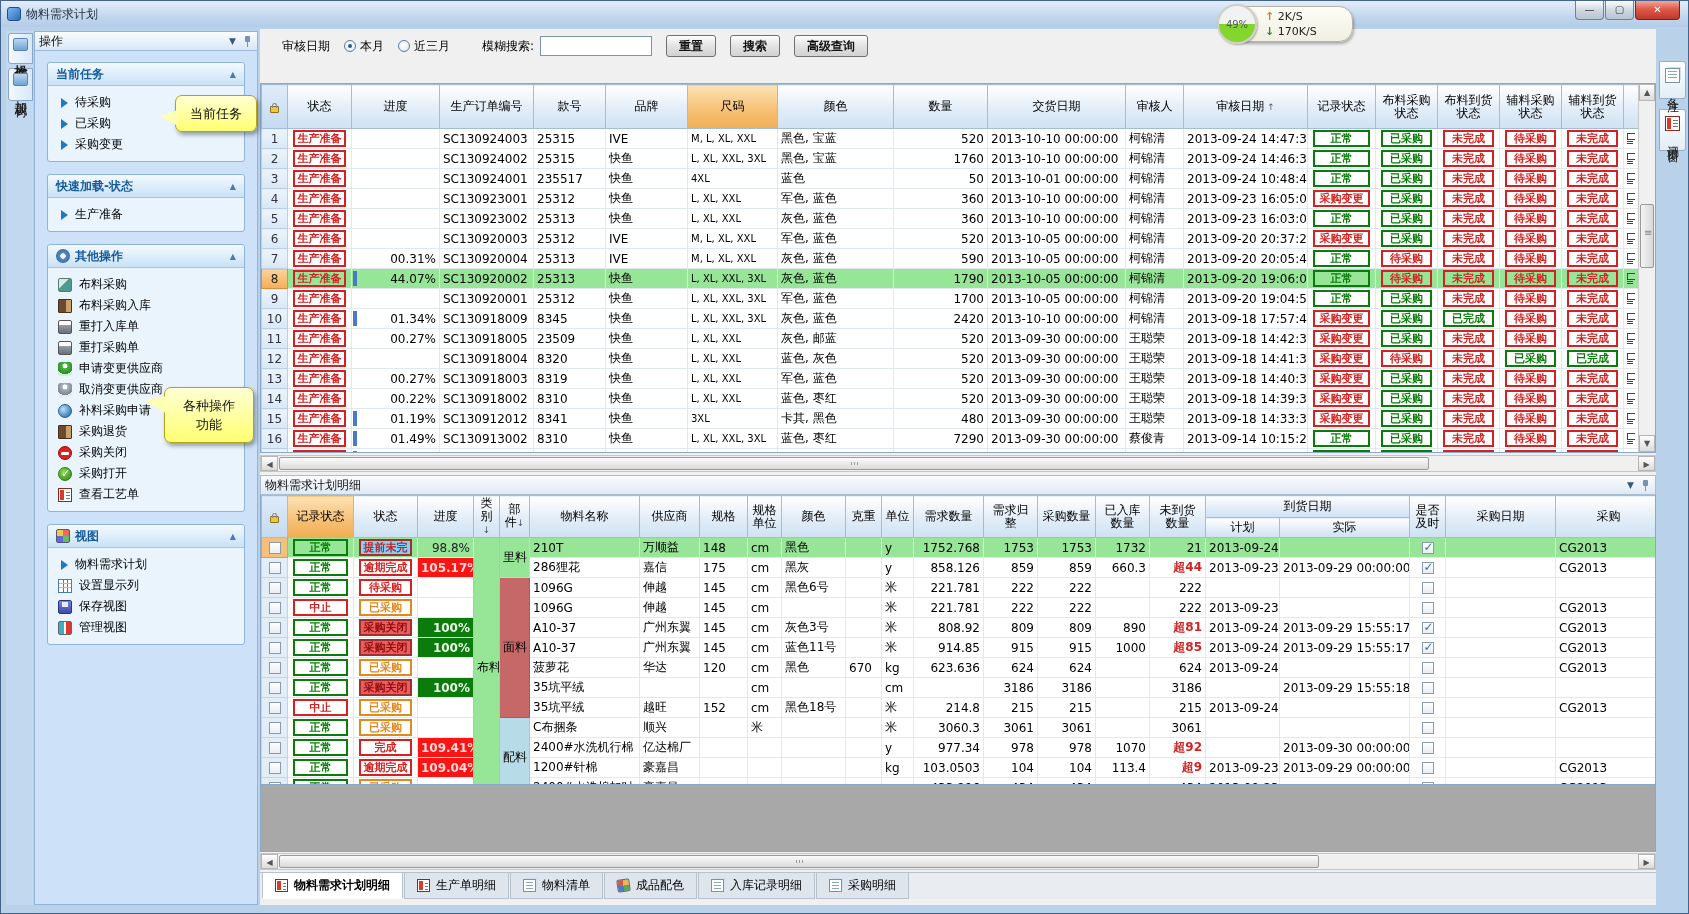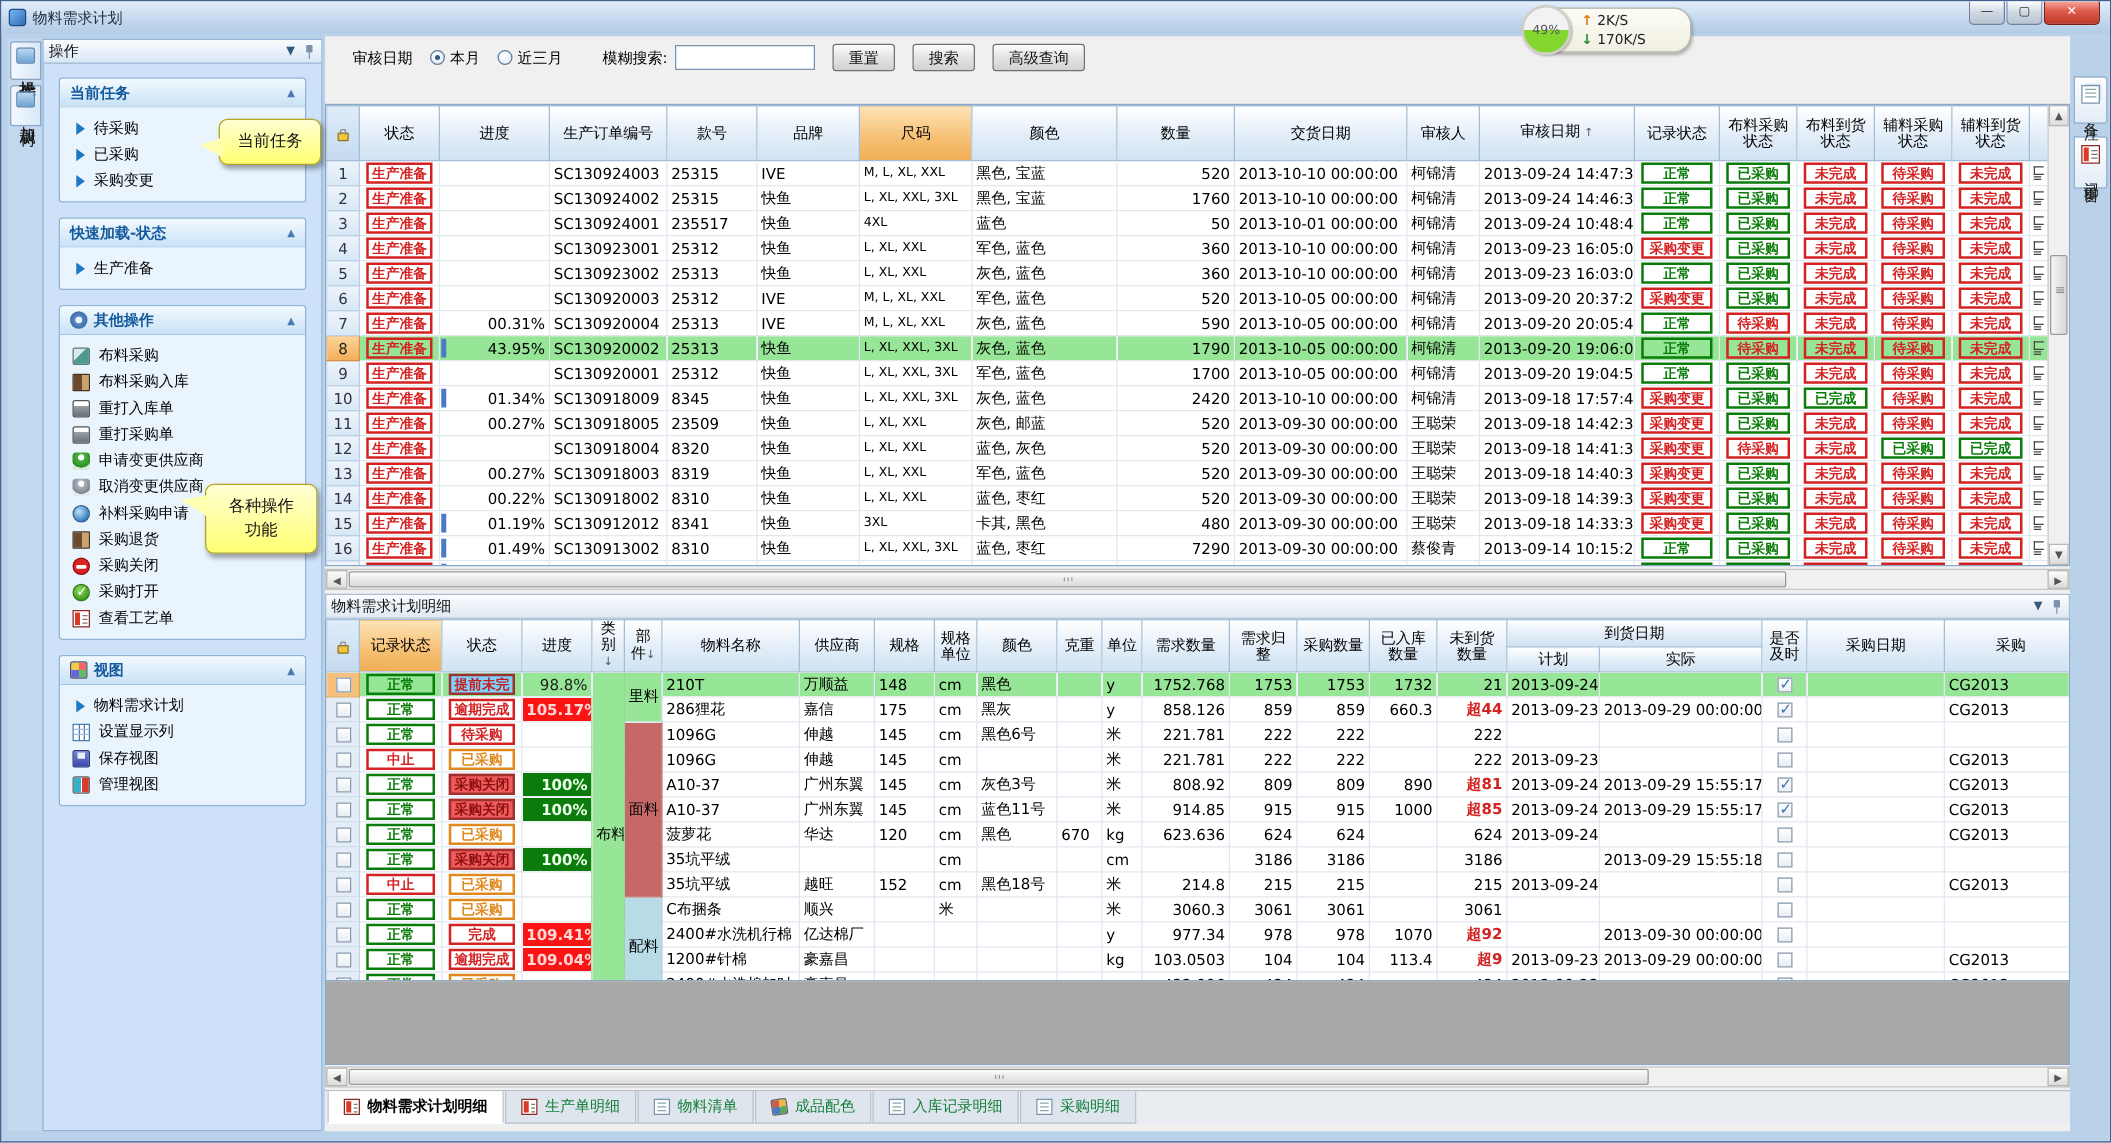--- a/index.html
+++ b/index.html
@@ -73,21 +73,21 @@
   .co-3::before{right:-18px;top:8px;border-top:4px solid transparent;border-bottom:14px solid transparent;border-left:20px solid #ffffb2;}
   
   .main{position:absolute;left:259px;top:28px;width:1396px;bottom:8px;background:#f0f0f0;}
   .toolbar{position:absolute;left:0;top:0;right:0;height:34px;display:flex;align-items:center;font-size:12px;color:#000;padding-left:22px;}
   .tb-label{margin-right:14px;}
   .radio{display:flex;align-items:center;margin-right:14px;}
   .radio .rb{width:12px;height:12px;border-radius:50%;border:1px solid #5a7a9a;background:radial-gradient(circle at 40% 35%,#fff,#dde8f2);margin-right:4px;position:relative;}
   .radio.checked .rb::before{content:"";position:absolute;left:3px;top:3px;width:4px;height:4px;border-radius:50%;background:#2c5d8e;}
   .tb-search-label{margin:0 6px 0 18px;}
   .tb-input{width:112px;height:20px;border:1px solid #7a93ad;background:#fff;font-size:12px;padding:0 3px;}
-  .tb-btn{margin-left:14px;height:22px;padding:0 12px;font-size:12px;font-weight:normal;color:#111;background:linear-gradient(180deg,#fdfdfd,#e3e3e3 50%,#d2d2d2);border:1px solid #707070;border-radius:3px;}
+  .tb-btn{margin-left:14px;height:22px;padding:0 12px;font-size:12px;font-weight:bold;color:#111;background:linear-gradient(180deg,#fdfdfd,#e3e3e3 50%,#d2d2d2);border:1px solid #707070;border-radius:3px;}
   
   table{border-collapse:collapse;table-layout:fixed;background:#fff;}
   th,td{padding:0 3px;overflow:hidden;white-space:nowrap;font-size:12px;}
   th{background:linear-gradient(180deg,#ffffff,#e2edf8 55%,#cfe2f3);border:1px solid #a3bdd6;font-weight:normal;color:#000;text-align:center;white-space:pre-line;line-height:13px;}
   td{border:1px solid #e2e8ef;color:#000;height:19px;}
   th.hl{background:linear-gradient(180deg,#fde3b5,#f6bf72 60%,#f3b express);background:linear-gradient(180deg,#fde3b5,#f6bf72 60%,#f0ae55);}
   .lockcell{background:linear-gradient(180deg,#dfecf9,#c5daf0);}
   .lock-icon{width:9px;height:7px;background:#f2c53f;border:1px solid #8a7320;border-radius:1px;margin:6px auto 0;position:relative;}
   .lock-icon::before{content:"";position:absolute;left:1px;top:-4px;width:3px;height:4px;border:1px solid #8a8a8a;border-bottom:none;border-radius:3px 3px 0 0;}
   .sort{font-size:9px;color:#556;}
@@ -136,21 +136,21 @@
   .chk{width:12px;height:12px;border:1px solid #8a9aaa;background:linear-gradient(180deg,#fff,#e8eef4);margin:0 auto;position:relative;}
   .chk.on::before{content:"✓";position:absolute;left:1px;top:-3px;color:#3a6ea5;font-weight:bold;font-size:12px;}
   td.cat{background:#aee8ae;text-align:center;font-size:12px;border-color:#9ad49a;}
   td.part-lining{background:#d6f2ee;text-align:center;border-color:#bcdcd8;}
   td.part-fabric{background:#c76868;text-align:center;border-color:#b05858;}
   td.part-accessory{background:#b7dbe7;text-align:center;border-color:#a2c6d4;}
   tr.sel td.chkcell{background:#f5c07a;border-color:#dca054;}
   .gray-area{position:absolute;left:0;top:756px;width:1396px;height:67px;background:#a8a8a8;border:1px solid #8aa8c8;border-top:none;}
   
   .tabstrip{position:absolute;left:0;top:843px;width:1396px;height:27px;background:#e9edf2;border-top:1px solid #b8c2cc;display:flex;align-items:stretch;padding-left:2px;}
-  .btab{display:flex;align-items:center;padding:0 12px;font-size:12px;color:#15803d;border:1px solid #b8c2cc;border-top:none;margin-right:1px;background:#dfe5ec;}
+  .btab{display:flex;align-items:center;padding:0 12px;font-size:12px;color:#000000;border:1px solid #b8c2cc;border-top:none;margin-right:1px;background:#dfe5ec;}
   .btab.active{background:#fff;font-weight:bold;color:#000;border-bottom:2px solid #fff;}
   .btab .ic{margin-right:6px;width:13px;height:13px;}
   .ic-pages{background:#fff;border:1px solid #7a93ad;box-shadow:2px -2px 0 -1px #cfe0ef;}
   .ic-pages::before{content:"";position:absolute;left:2px;top:2px;right:2px;height:1px;background:#8aa;box-shadow:0 3px 0 #8aa,0 6px 0 #8aa;}
   .ic-palette{background:conic-gradient(#e8b84a 0 25%,#5aa85a 0 50%,#4a7ac8 0 75%,#d05a4a 0);border:1px solid #666;border-radius:2px;transform:rotate(-8deg);}
   
   .right-strip{position:absolute;left:1658px;top:60px;width:27px;height:420px;}
   .rs-tab{border:1px solid #93aecb;border-radius:0 3px 3px 0;background:linear-gradient(180deg,#fdfefe,#e3edf7);margin-bottom:10px;padding:6px 2px;display:flex;flex-direction:column;align-items:center;}
   .rs-tab .d-label{writing-mode:vertical-rl;text-orientation:upright;font-size:12px;color:#222;margin-top:5px;letter-spacing:2px;}
   .rs-tab .ic{width:15px;height:15px;}
@@ -611,21 +611,21 @@
               <td>
                 <span class="badge b-red">未完成</span>
               </td>
               <td class="clipcol"></td>
             </tr>
             <tr class="sel">
               <td class="numcell">8</td>
               <td>
                 <span class="badge b-red">生产准备</span>
               </td>
-              <td class="progcell"><span class="progbar"></span><span>43.95%</span></td>
+              <td class="progcell"><span class="progbar"></span><span>44.07%</span></td>
               <td>SC130920002</td>
               <td>25313</td>
               <td>快鱼</td>
               <td class="sizes">L, XL, XXL, 3XL</td>
               <td>灰色, 蓝色</td>
               <td class="cell-r">1790</td>
               <td>2013-10-05 00:00:00</td>
               <td>柯锦清</td>
               <td>2013-09-20 19:06:02</td>
               <td>

